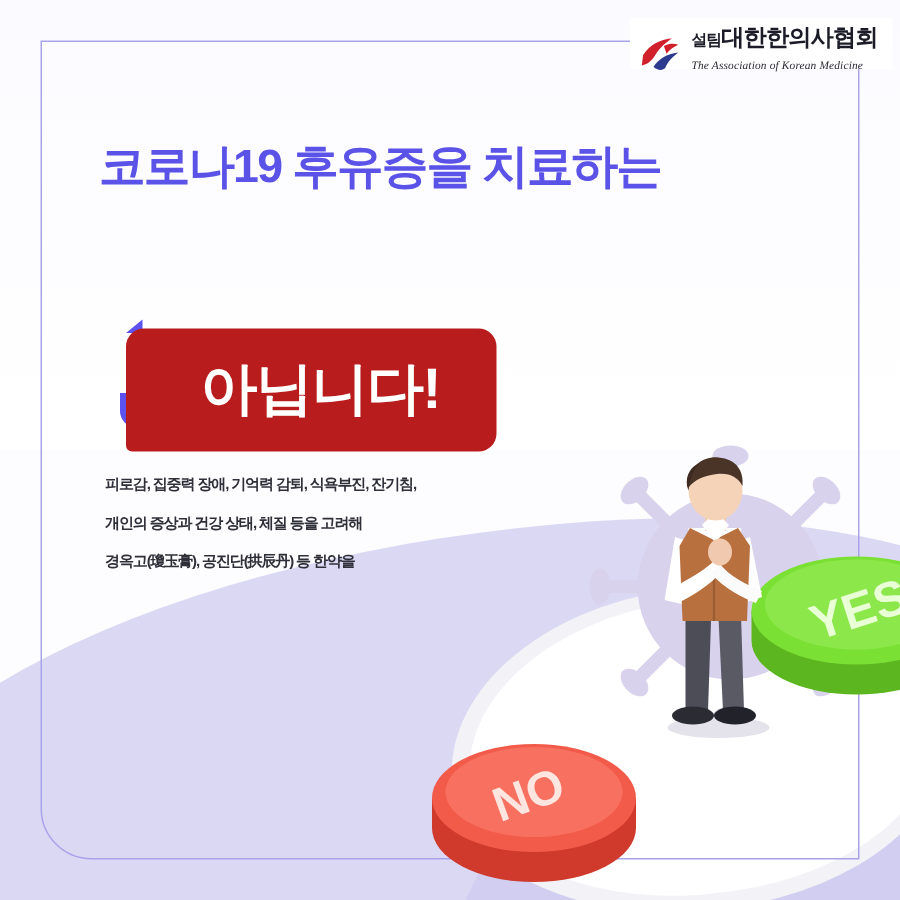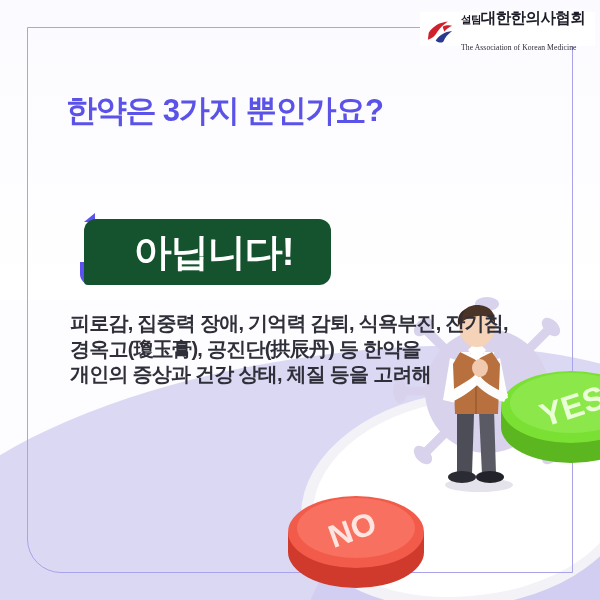--- a/index.html
+++ b/index.html
@@ -101,21 +101,21 @@
   }
 
   
   .logo {
     position: absolute;
     left: 425px;
     top: 14px;
     width: 165px;
     height: 34px;
     display: flex;
-    align-items: center;
+    align-items: flex-end;
     gap: 6px;
   }
   .logo-mark {
     width: 30px;
     height: 26px;
     flex: 0 0 auto;
   }
   .logo-text { line-height: 1; }
   .logo-ko {
     font-size: 15.5px;
@@ -124,21 +124,22 @@
     letter-spacing: -.6px;
     white-space: nowrap;
   }
   .logo-ko .logo-ko-small { font-size: 10.5px; }
   .logo-en {
     font-family: "Liberation Serif", "DejaVu Serif", serif;
     font-size: 7.6px;
     color: #2a2a33;
     letter-spacing: .1px;
     white-space: nowrap;
-    margin-top: 18px;
+    margin-top: 7px;
+    font-style: italic;
   }
 
   
   .headline {
     position: absolute;
     left: 66px;
     top: 88px;
     width: 420px;
     color: #5b52e8;
     font-size: 31px;
@@ -148,22 +149,22 @@
     white-space: nowrap;
   }
   .headline div { margin-bottom: 2px; }
 
   
   .bubble {
     position: absolute;
     left: 84px;
     top: 219px;
     width: 247px;
-    height: 66px;
-    background: #14532d;
+    height: 82px;
+    background: #b91c1c;
     border-radius: 12px 12px 12px 4px;
     display: flex;
     align-items: center;
     justify-content: center;
   }
   .bubble-tail-top {
     position: absolute;
     left: 84px;
     top: 213px;
     width: 0; height: 0;
@@ -191,21 +192,21 @@
     padding-left: 12px;
   }
 
   
   .body-copy {
     position: absolute;
     left: 70px;
     top: 311px;
     width: 350px;
     color: #2f2f3a;
-    font-size: 20px;
+    font-size: 10px;
     font-weight: bold;
     line-height: 25.5px;
     letter-spacing: -.75px;
     white-space: nowrap;
     z-index: 6;
   }
 
   
   .virus {
     position: absolute;
@@ -245,33 +246,33 @@
       <path d="M12 26 C16 20, 22 16, 31 15 C26 19, 23 22, 21 27 C19 29, 15 29, 12 26 Z" fill="#2B3A8F"></path>
       <path d="M20 10 C24 8, 28 8, 31 9 C27 11, 24 13, 22 16 Z" fill="#D0202B"></path>
     </svg>
     <div class="logo-text">
       <div class="logo-ko"><span class="logo-ko-small">설팀</span><span>대한한의사협회</span></div>
       <div class="logo-en">The Association of Korean Medicine</div>
     </div>
   </div>
 
   <div class="headline">
-    <div>한약은 3가지 뿐인가요?</div>
+    <div>코로나19 후유증을 치료하는</div>
   </div>
 
   <div class="bubble-tail-top"></div>
   <div class="bubble-tail-bottom"></div>
   <div class="bubble">
     <span class="bubble-text">아닙니다!</span>
   </div>
 
   <div class="body-copy">
     <div>피로감, 집중력 장애, 기억력 감퇴, 식욕부진, 잔기침,</div>
+    <div>개인의 증상과 건강 상태, 체질 등을 고려해</div>
     <div>경옥고(瓊玉膏), 공진단(拱辰丹) 등 한약을</div>
-    <div>개인의 증상과 건강 상태, 체질 등을 고려해</div>
   </div>
 
   <svg class="virus" viewBox="0 0 190 190">
     <g fill="#d9d2ec">
       <circle cx="95" cy="95" r="62"></circle>
       <g stroke="#d9d2ec" stroke-width="9" stroke-linecap="round">
         <line x1="95" y1="33" x2="95" y2="10"></line>
         <line x1="95" y1="157" x2="95" y2="180"></line>
         <line x1="33" y1="95" x2="10" y2="95"></line>
         <line x1="157" y1="95" x2="180" y2="95"></line>

